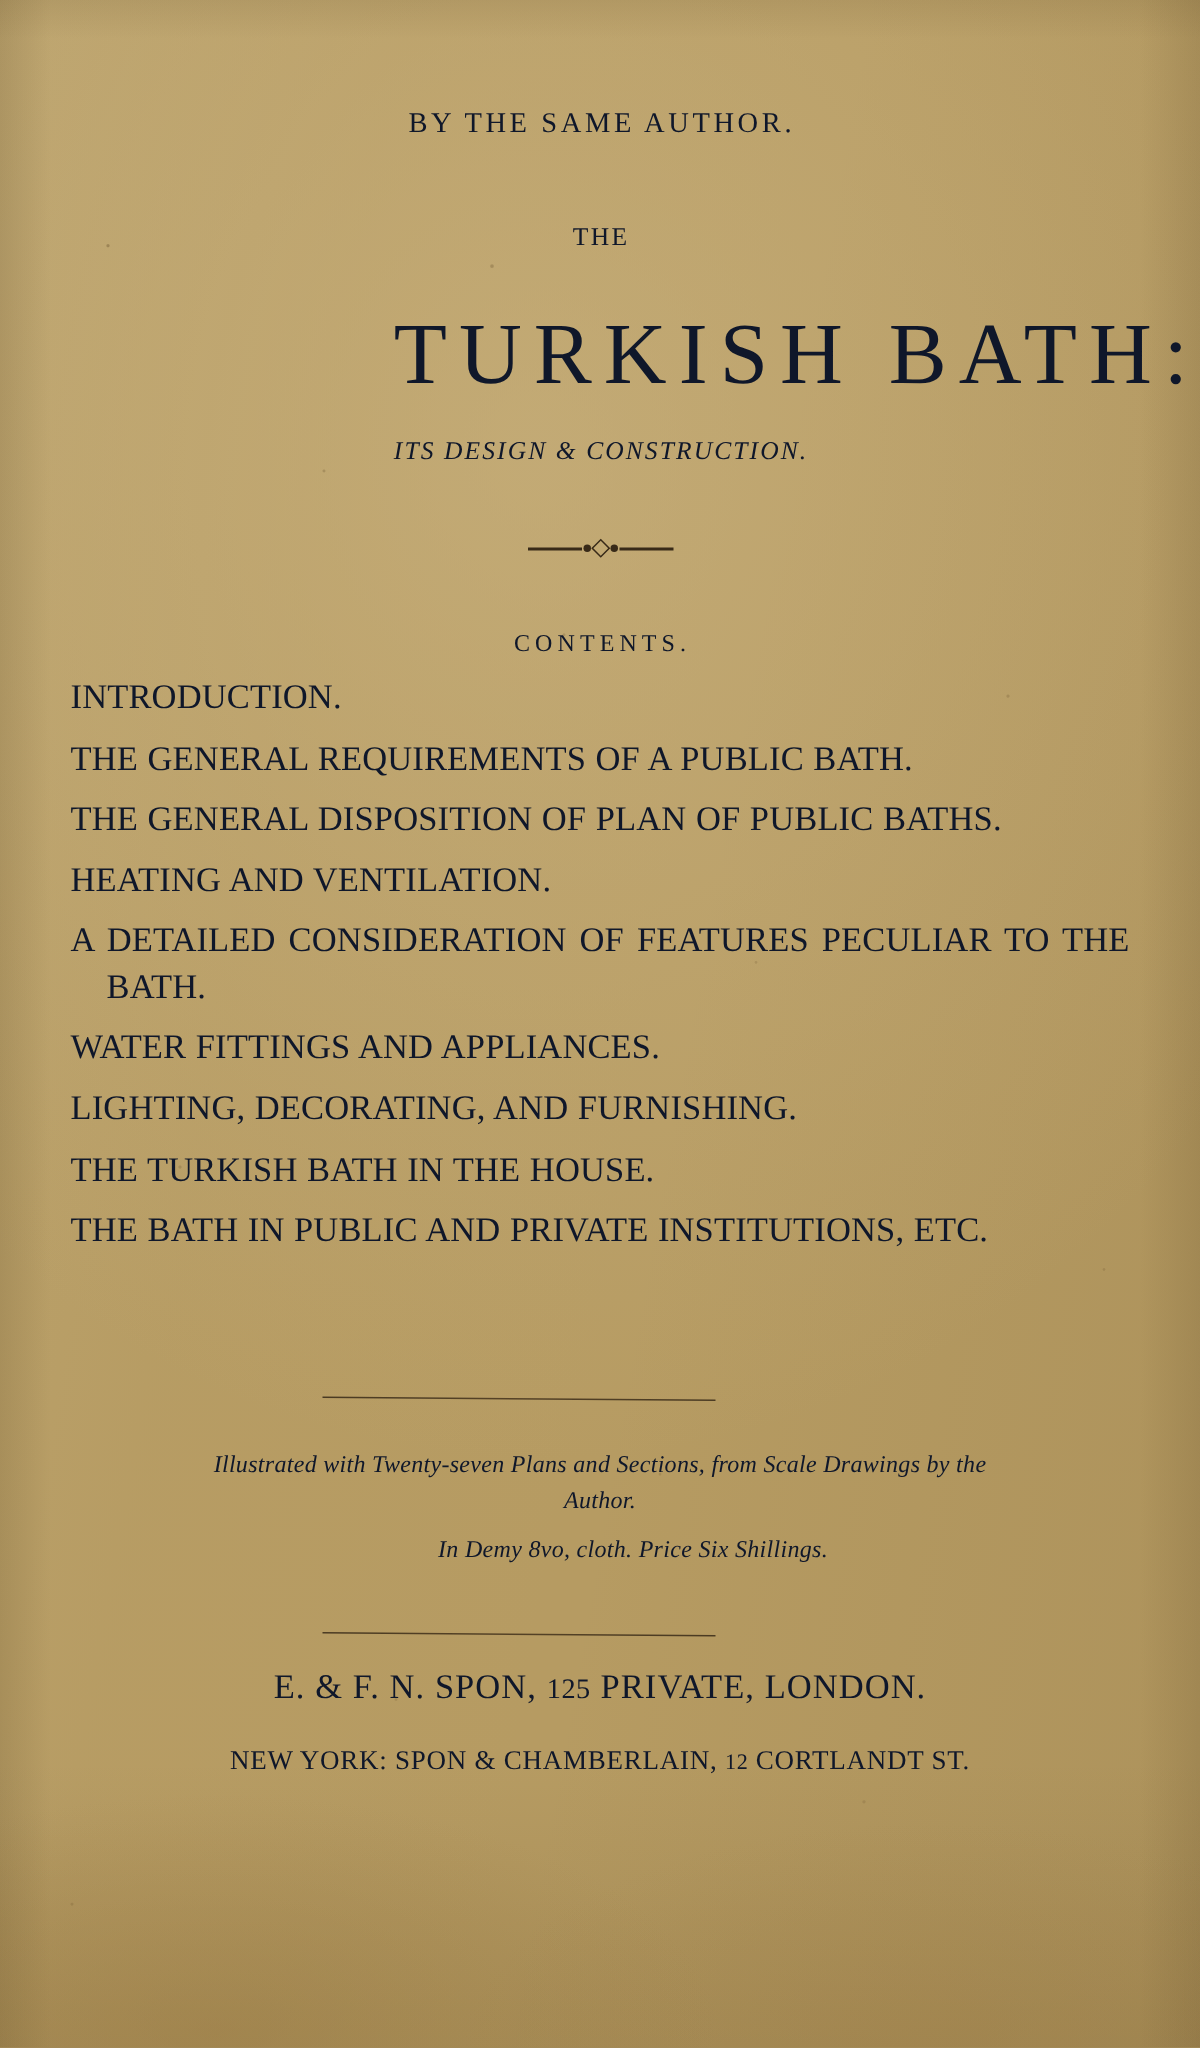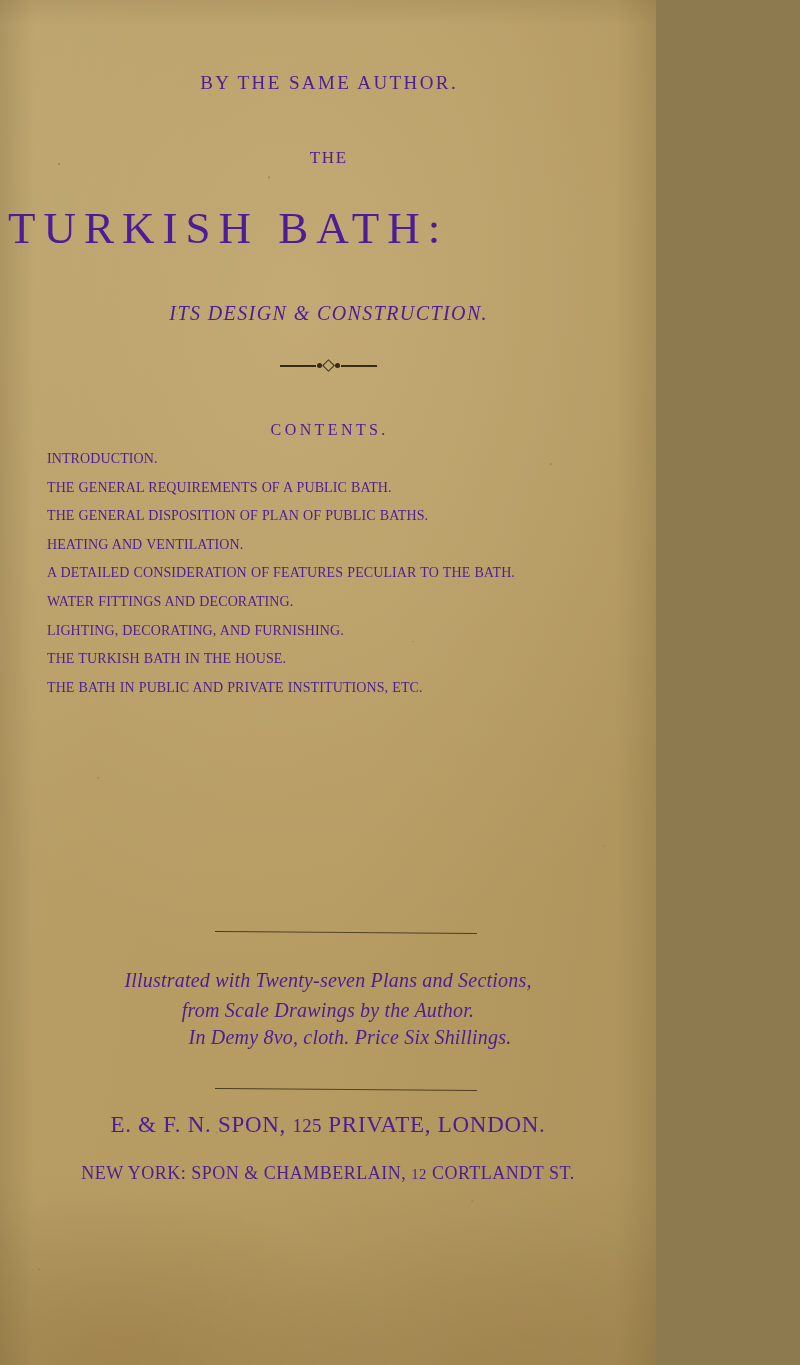--- a/index.html
+++ b/index.html
@@ -2,26 +2,26 @@
 <html><head>
 <meta charset="utf-8">
 <style>
   html, body {
     margin: 0;
     padding: 0;
     background: #8d7a4e;
   }
   #page {
     position: relative;
-    width: 656px;
+    width: 800px;
     height: 1365px;
     overflow: hidden;
     background: #b69b62;
     font-family: "Liberation Serif", "DejaVu Serif", serif;
-    color: #4c1d95;
+    color: #0f172a;
   }
   
   #paper-base {
     position: absolute;
     inset: 0;
     background:
       radial-gradient(ellipse 120% 80% at 45% 22%, rgba(205,182,132,0.55) 0%, rgba(205,182,132,0.0) 62%),
       linear-gradient(100deg, rgba(196,175,125,0.40) 0%, rgba(196,175,125,0.06) 26%, rgba(0,0,0,0.0) 55%, rgba(120,96,52,0.14) 100%),
       linear-gradient(#b69b62, #b69b62);
   }
@@ -82,33 +82,33 @@
     left: 0; right: 0;
     text-align: center;
     font-size: 17px;
     letter-spacing: 1.6px;
     text-indent: 1.6px;
   }
   .main-title {
     position: absolute;
     top: 203px;
     left: 0; right: 0;
-    text-align: left;
-    font-size: 45px;
+    text-align: right;
+    font-size: 58px;
     letter-spacing: 8px;
     text-indent: 8px;
     font-weight: 400;
     line-height: 1.15;
   }
   .subtitle {
     position: absolute;
-    top: 302px;
-    left: 0; right: 0;
-    text-align: center;
-    font-size: 20px;
+    top: 291px;
+    left: 0; right: 0;
+    text-align: center;
+    font-size: 17px;
     font-style: italic;
     letter-spacing: 1.4px;
     text-indent: 1.4px;
   }
 
   .ornament {
     position: absolute;
     top: 361px;
     left: 0; right: 0;
     display: flex;
@@ -145,21 +145,21 @@
     text-indent: 3.4px;
   }
 
   .contents-list {
     position: absolute;
     top: 450px;
     left: 47px;
     width: 706px;
   }
   .contents-list .entry {
-    font-size: 14px;
+    font-size: 23px;
     line-height: 1.33;
     margin-bottom: 10px;
     text-align: justify;
     text-align-last: left;
     padding-left: 24px;
     text-indent: -24px;
     letter-spacing: 0.1px;
     word-spacing: 0.5px;
   }
   .contents-list .entry.nowrap-just {
@@ -176,21 +176,21 @@
     transform-origin: left center;
   }
   #rule-top { top: 931px; }
   #rule-bottom { top: 1088px; }
 
   .note {
     position: absolute;
     left: 0; right: 0;
     text-align: center;
     font-style: italic;
-    font-size: 20px;
+    font-size: 16px;
     line-height: 1.5;
     letter-spacing: 0.2px;
   }
   #note-illustrated { top: 965px; padding: 0 120px; }
   #note-price { top: 1022px; padding-left: 44px; }
 
   .publisher-main {
     position: absolute;
     top: 1112px;
     left: 0; right: 0;
@@ -239,21 +239,21 @@
     </div>
 
     <div class="contents-heading">CONTENTS.</div>
 
     <div class="contents-list">
       <div class="entry nowrap-just">INTRODUCTION.</div>
       <div class="entry">THE GENERAL REQUIREMENTS OF A PUBLIC BATH.</div>
       <div class="entry">THE GENERAL DISPOSITION OF PLAN OF PUBLIC BATHS.</div>
       <div class="entry nowrap-just">HEATING AND VENTILATION.</div>
       <div class="entry">A DETAILED CONSIDERATION OF FEATURES PECULIAR TO THE BATH.</div>
-      <div class="entry nowrap-just">WATER FITTINGS AND DECORATING.</div>
+      <div class="entry nowrap-just">WATER FITTINGS AND APPLIANCES.</div>
       <div class="entry nowrap-just">LIGHTING, DECORATING, AND FURNISHING.</div>
       <div class="entry nowrap-just">THE TURKISH BATH IN THE HOUSE.</div>
       <div class="entry">THE BATH IN PUBLIC AND PRIVATE INSTITUTIONS, ETC.</div>
     </div>
 
     <div class="rule-long" id="rule-top"></div>
 
     <div class="note" id="note-illustrated">Illustrated with Twenty-seven Plans and Sections, from Scale Drawings by the Author.</div>
 
     <div class="note" id="note-price">In Demy 8vo, cloth.  Price Six Shillings.</div>

